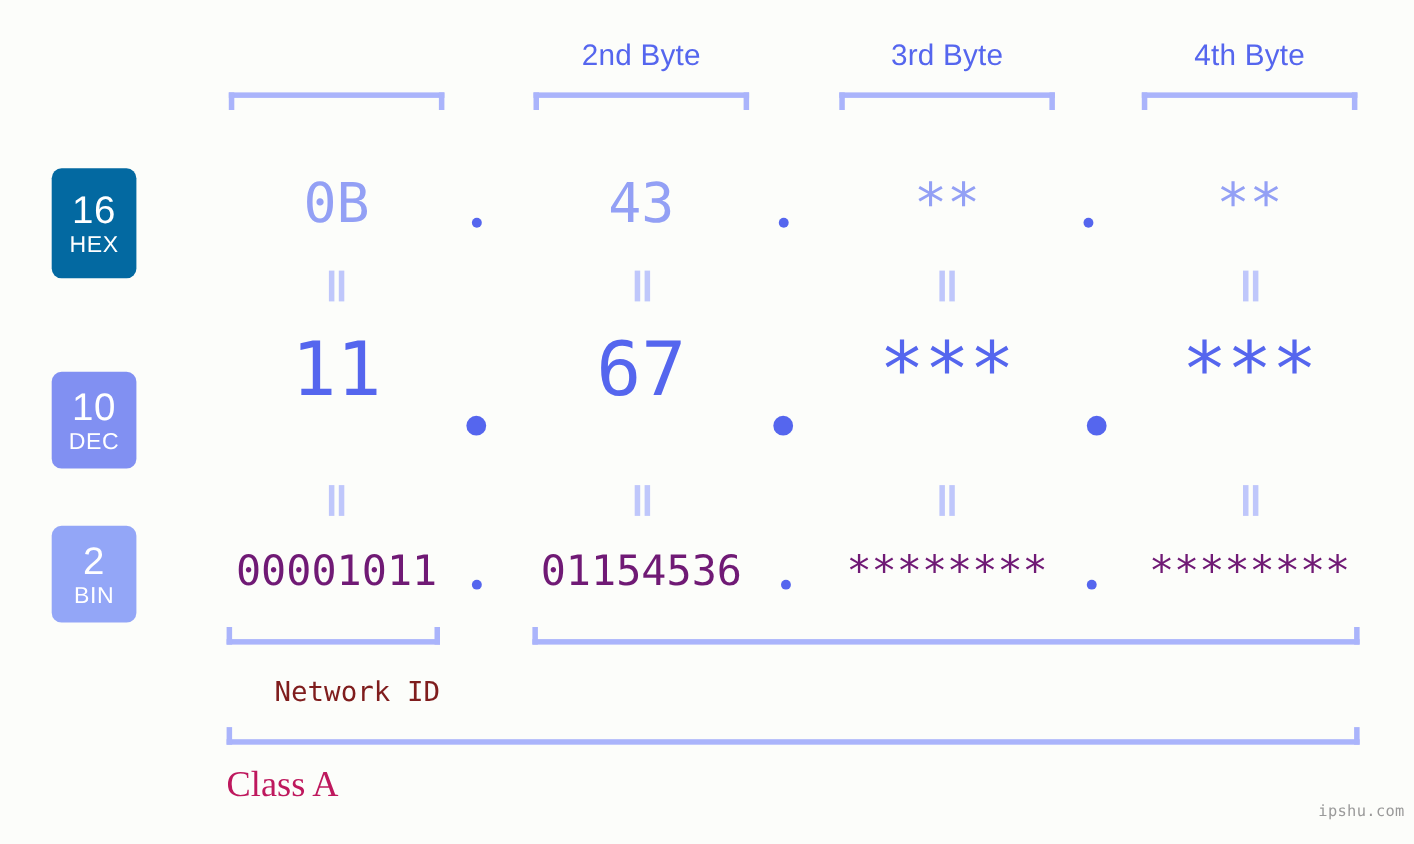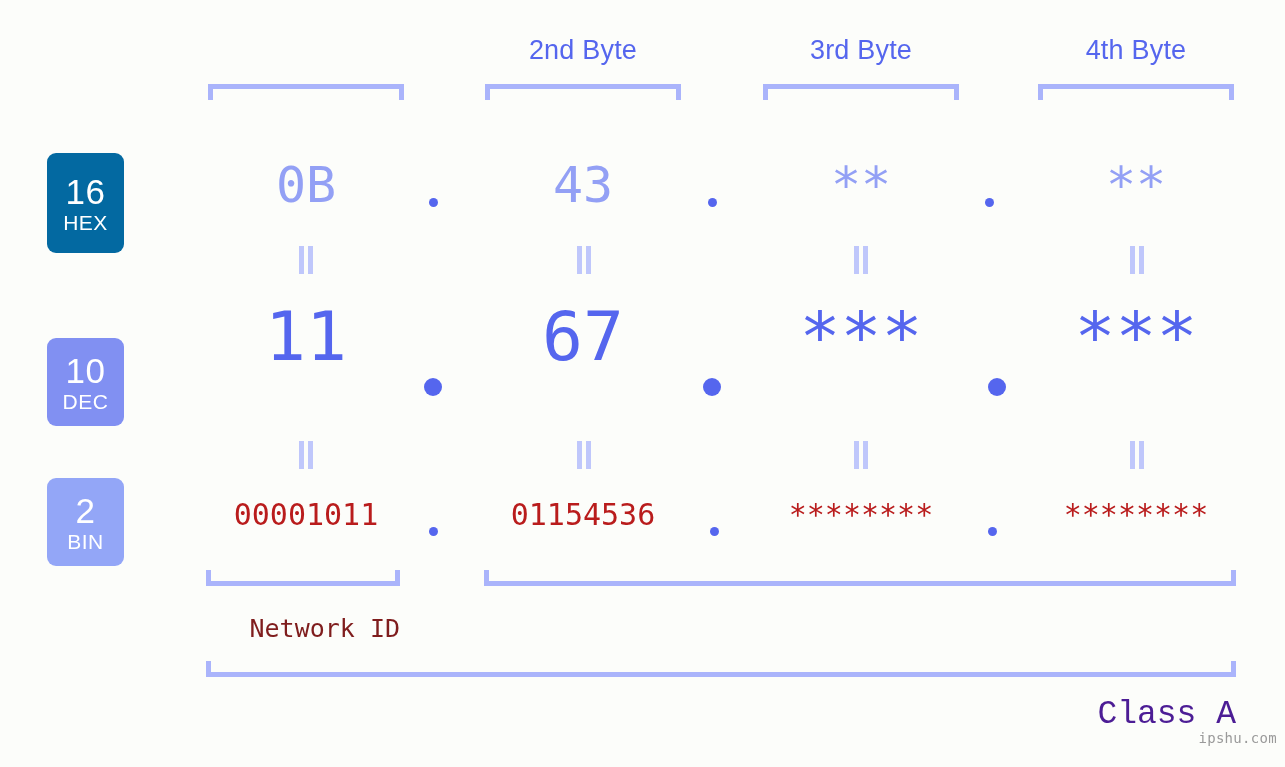--- a/index.html
+++ b/index.html
@@ -92,22 +92,22 @@
   }
   .row-hex .cell {
     font-size: 50px;
     color: #93a0f5;
   }
   .row-dec .cell {
     font-size: 68px;
     color: #5566ee;
   }
   .row-bin .cell {
-    font-size: 30px;
-    color: #b91c1c;
+    font-size: 38px;
+    color: #701a75;
   }
 
   
   .dot {
     position: absolute;
     border-radius: 50%;
     background: #5566ee;
   }
   .dot-sm { width: 9px; height: 9px; }
   .dot-lg { width: 18px; height: 18px; }
@@ -134,24 +134,24 @@
     position: absolute;
     text-align: right;
     white-space: nowrap;
     color: #7f1d1d;
     font-family: "DejaVu Sans Mono", "Liberation Mono", monospace;
     font-size: 25px;
     line-height: 1;
   }
   .class-label {
     position: absolute;
-    text-align: right;
-    white-space: nowrap;
-    color: #4c1d95;
-    font-family: Liberation Mono, monospace;
+    text-align: left;
+    white-space: nowrap;
+    color: #be185d;
+    font-family: Liberation Serif, serif;
     font-size: 33px;
     line-height: 1;
   }
 
   
   .watermark {
     position: absolute;
     right: 8px;
     bottom: 22px;
     color: #9a9a9a;

